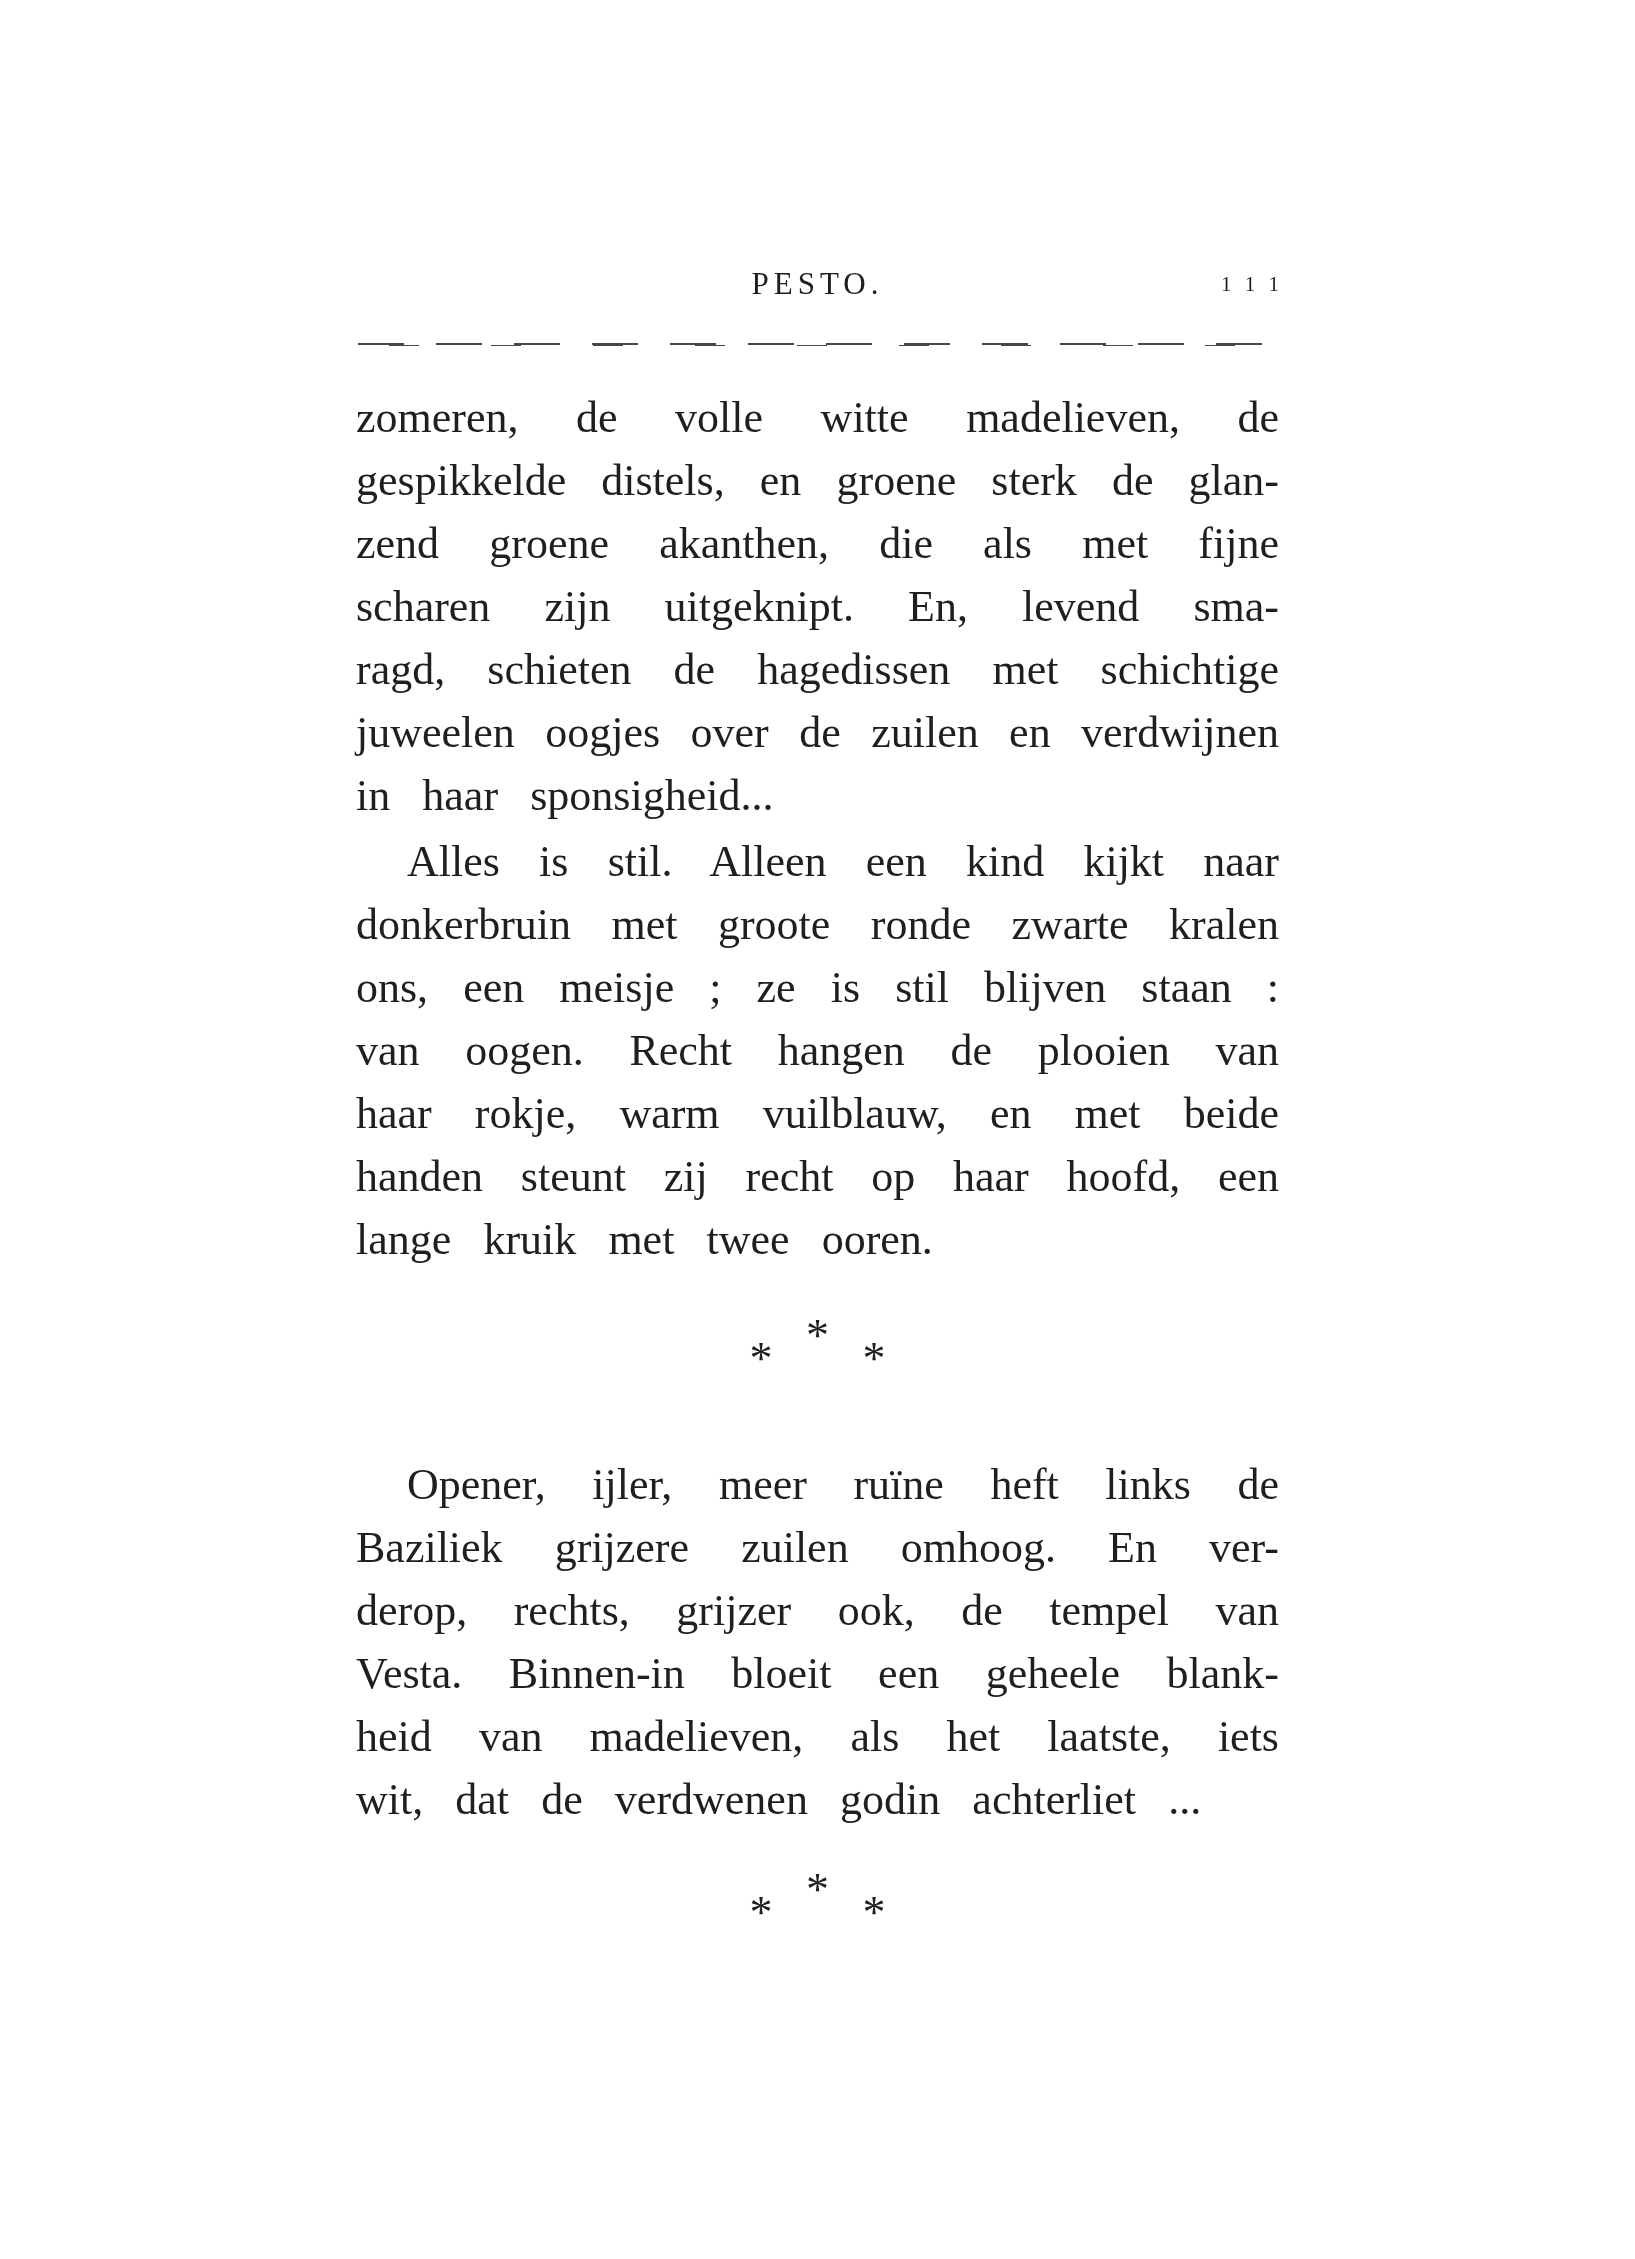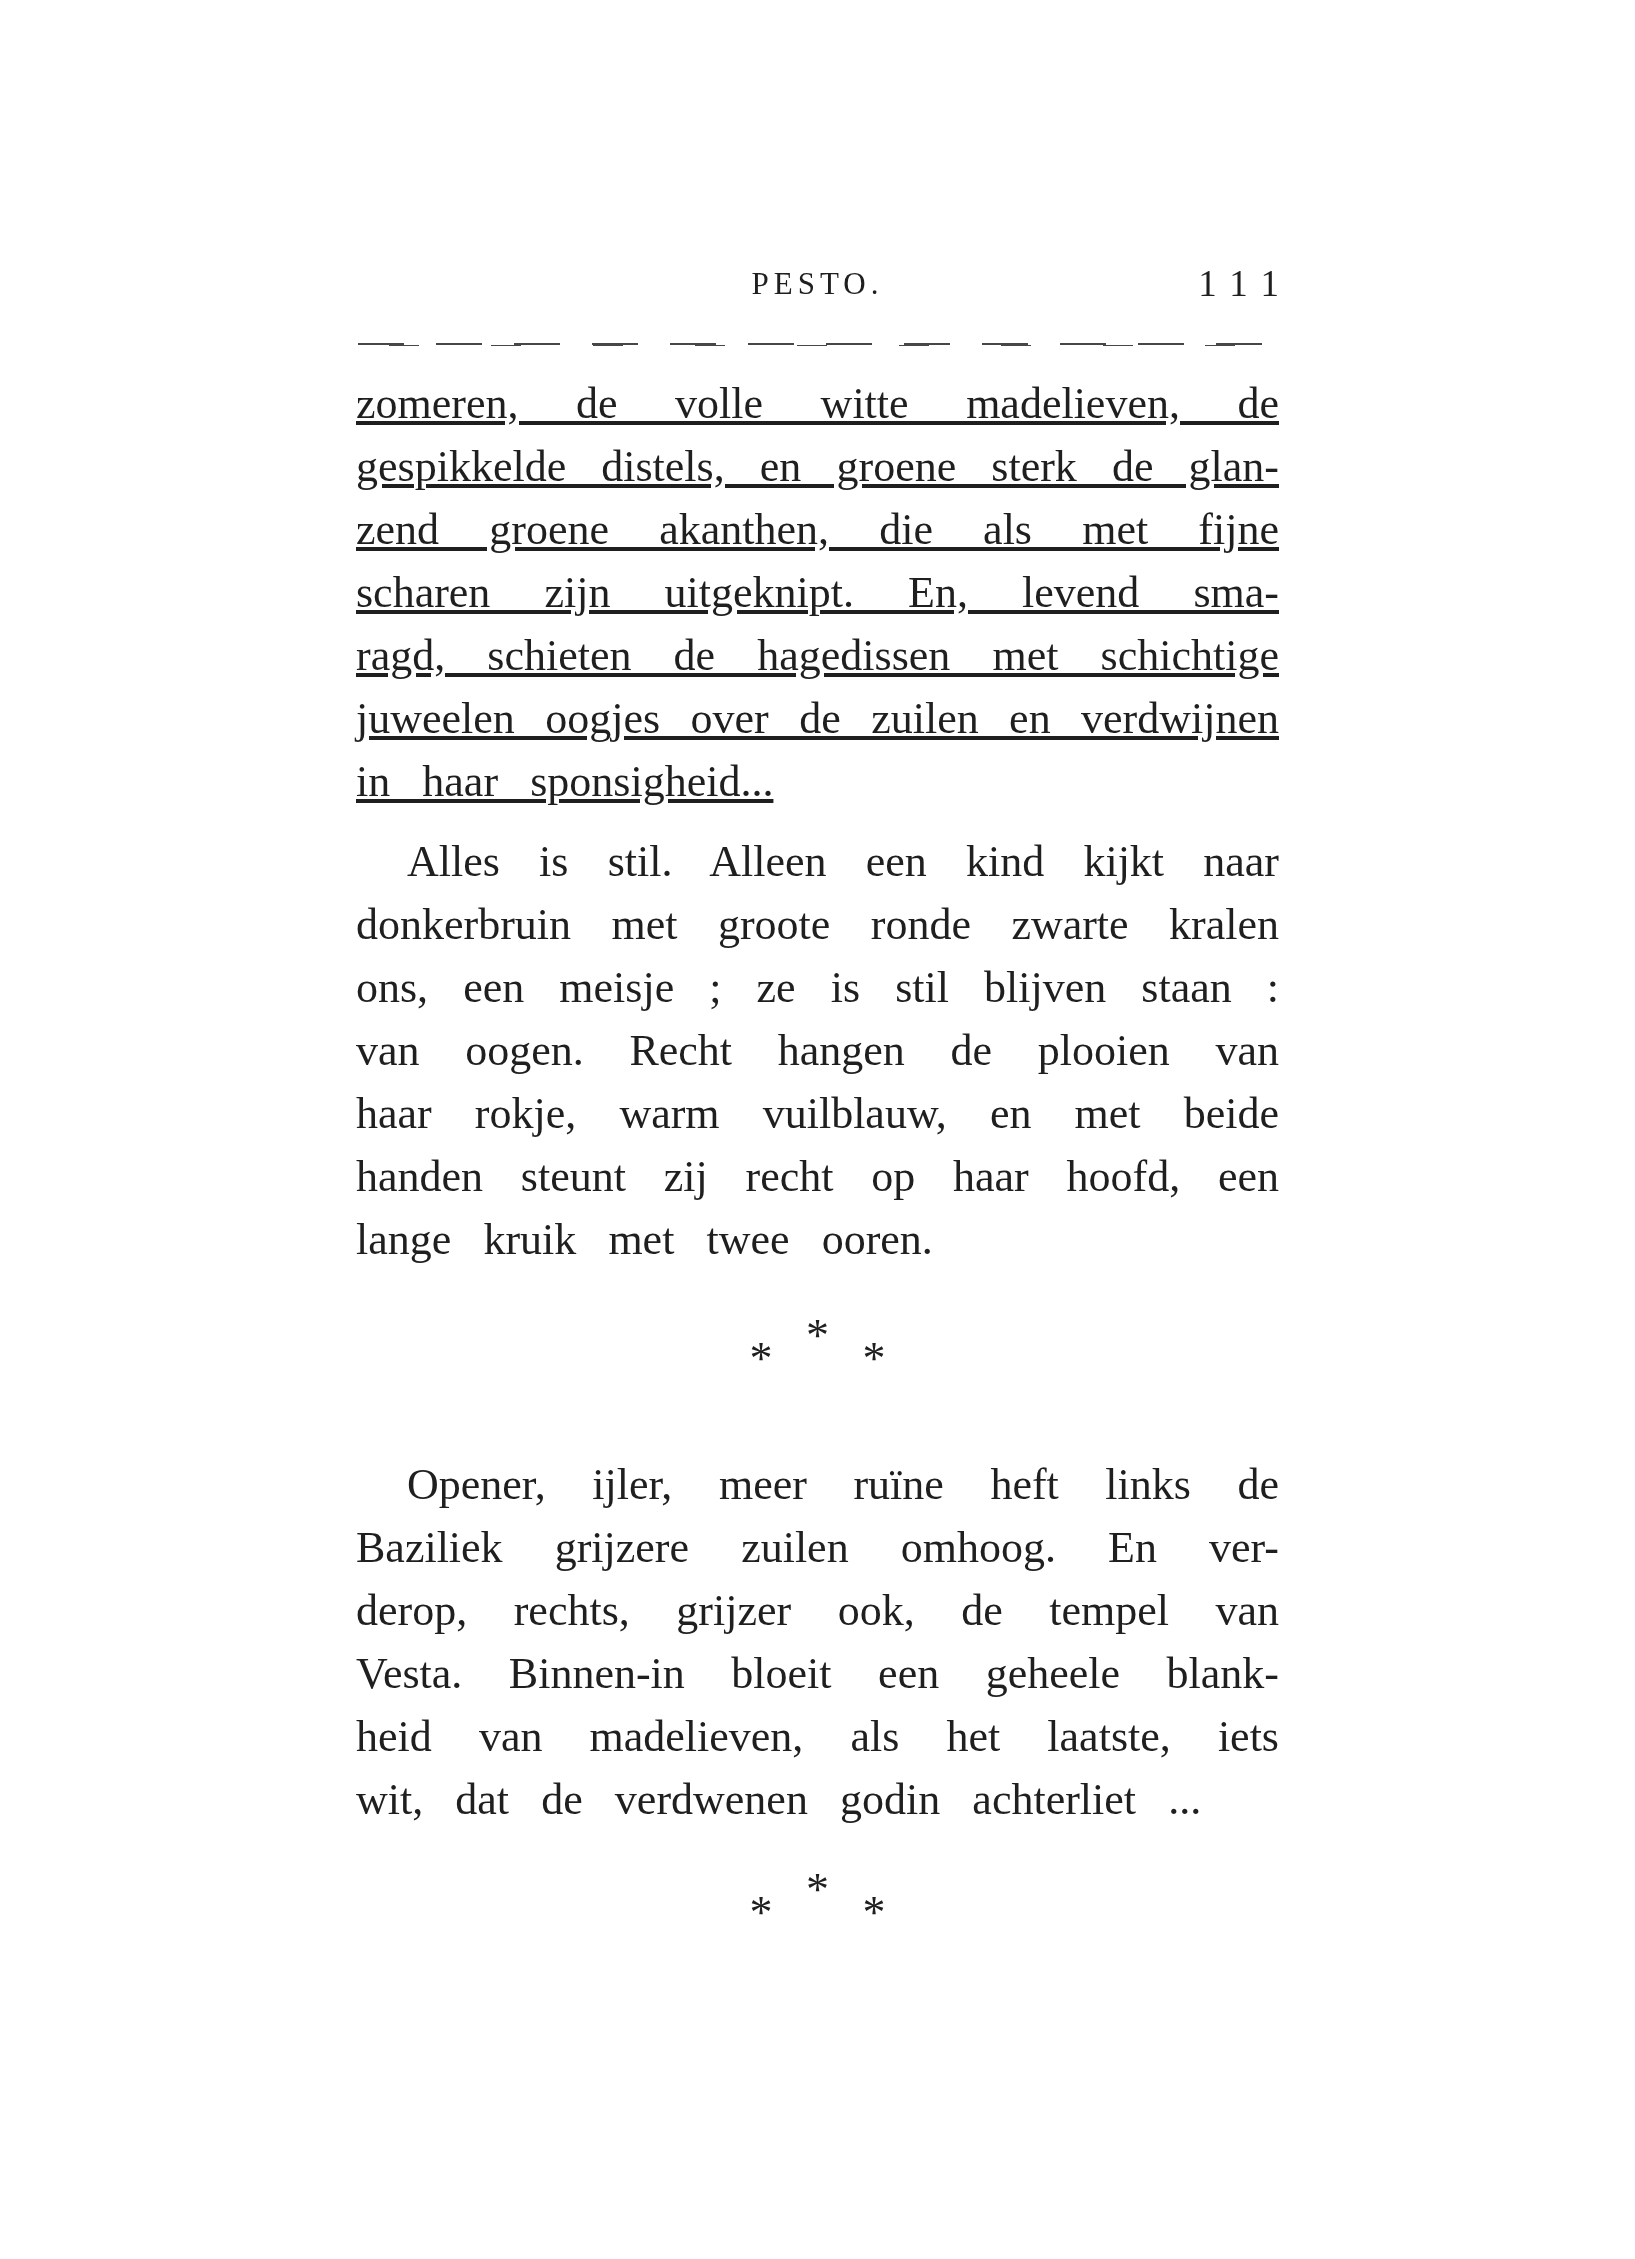--- a/index.html
+++ b/index.html
@@ -33,21 +33,21 @@
   .running-head {
     text-align: center;
     font-size: 31px;
     letter-spacing: 5px;
     line-height: 42px;
   }
   .page-number {
     position: absolute;
     right: 0;
     top: 0;
-    font-size: 37px;
+    font-size: 21px;
     letter-spacing: 14px;
     margin-right: -14px;
     line-height: 42px;
   }
 
   
   .rule {
     position: absolute;
     left: 358px;
     top: 343px;
@@ -62,21 +62,21 @@
     opacity: 0.82;
   }
 
   
   .para {
     position: absolute;
     left: 356px;
     width: 923px;
     font-size: 44px;
   }
-  .p1 { top: 372px; text-decoration: underline; }
+  .p1 { top: 386px; }
   .p2 { top: 830px; }
   .p3 { top: 1453px; }
 
   .ln {
     height: 63px;
     line-height: 63px;
     text-align: justify;
     text-align-last: justify;
     white-space: normal;
   }

